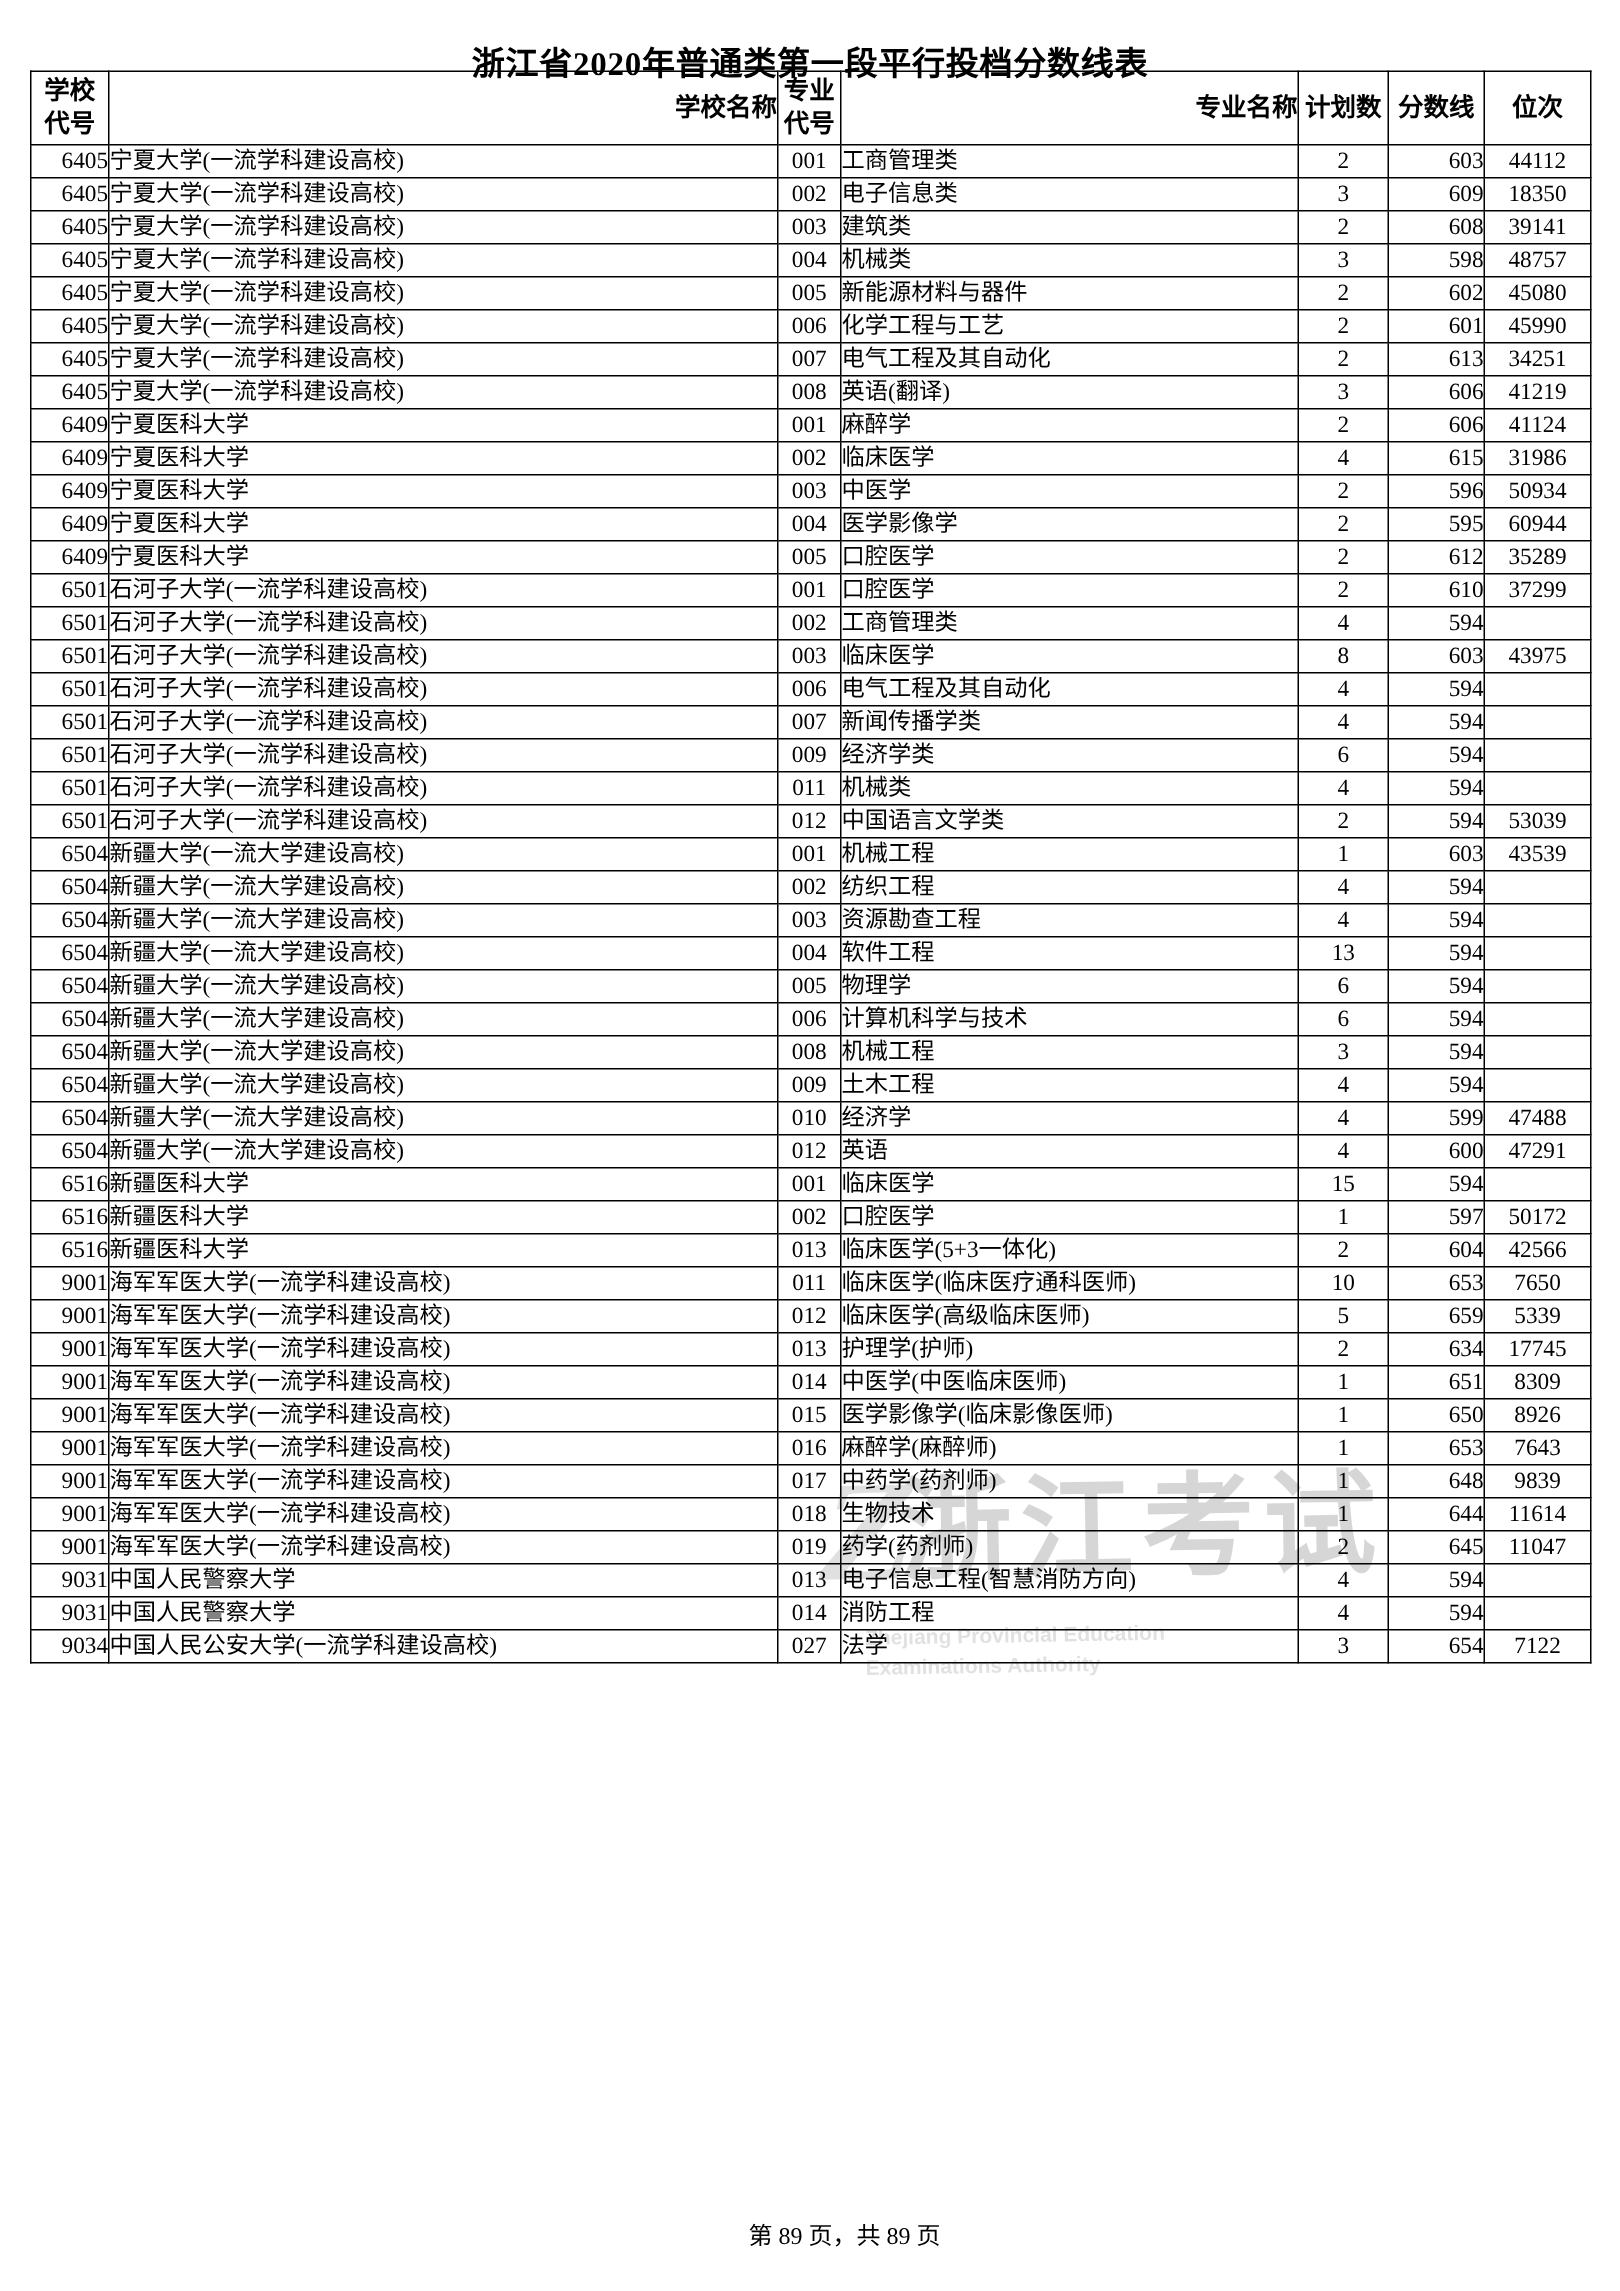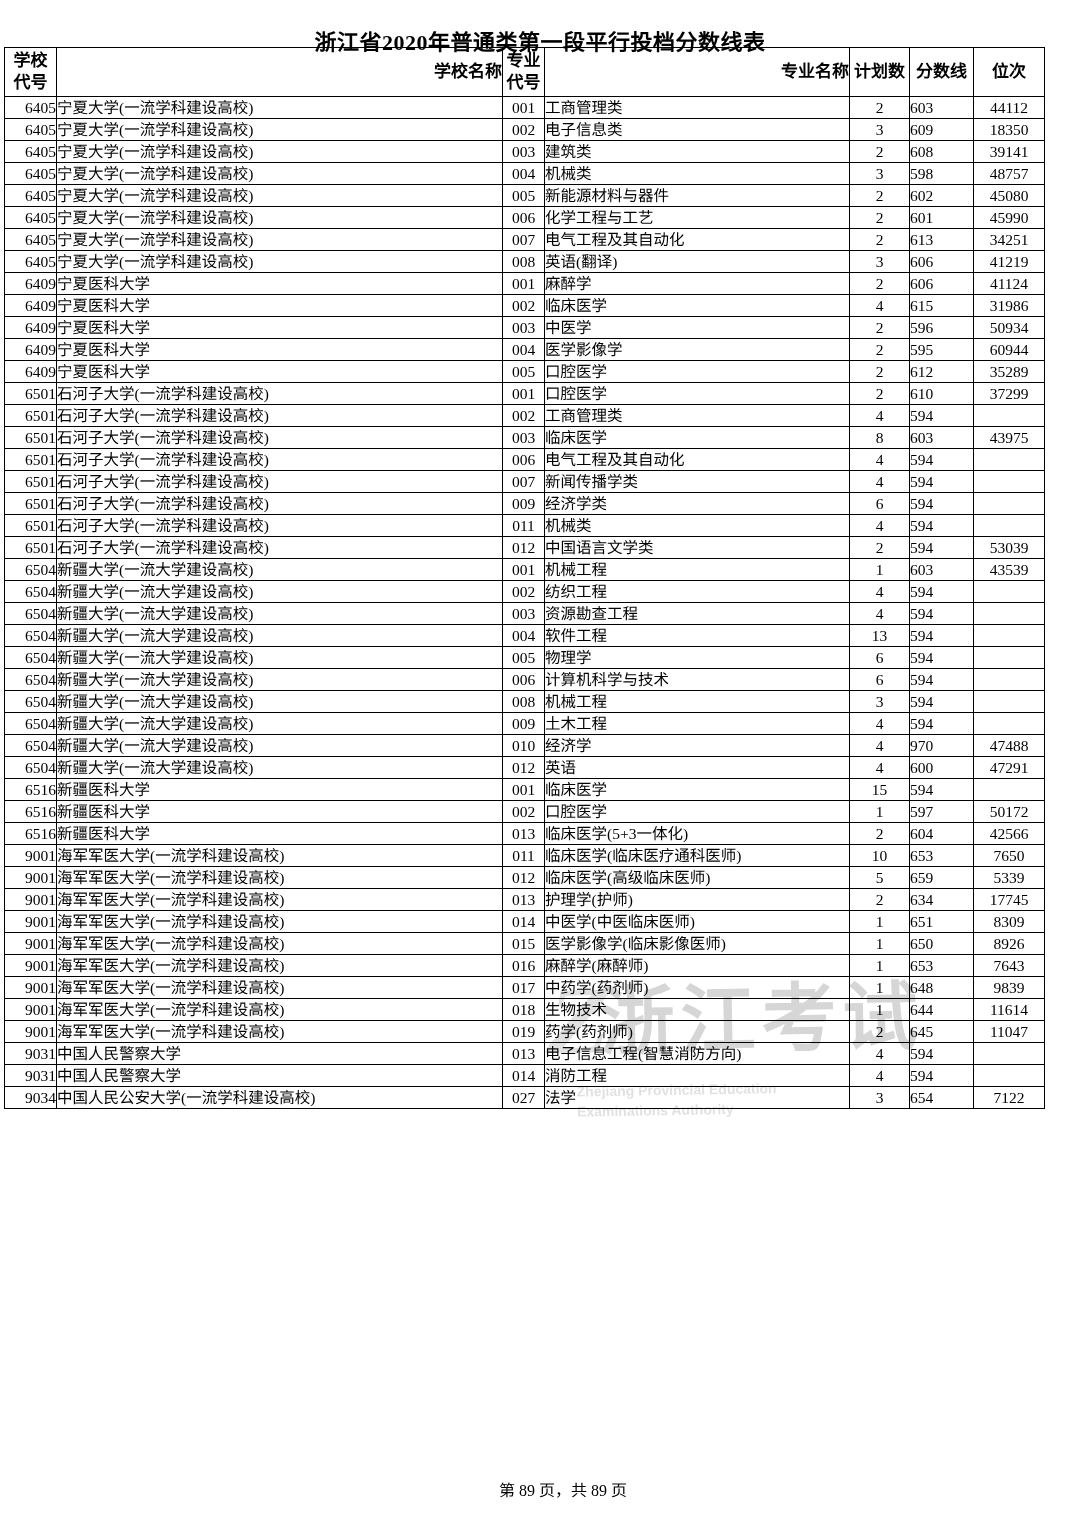--- a/index.html
+++ b/index.html
@@ -90,21 +90,21 @@
     font-size: 22px;
     font-weight: 700;
     letter-spacing: 0.5px;
     font-family: "Liberation Serif", "DejaVu Serif", serif;
     z-index: 10;
   }
 
   
   .table-wrap {
     position: absolute;
-    left: 4px;
+    left: 20px;
     top: 47px;
     width: 1040px;
     z-index: 10;
   }
   table.score-table {
     border-collapse: collapse;
     width: 1040px;
     table-layout: fixed;
     background: transparent;
   }
@@ -146,21 +146,21 @@
   thead th.h-plan,
   thead th.h-score,
   thead th.h-rank {
   }
 
   td.t-code      { text-align: right; padding-right: 3px; letter-spacing: 0px; }
   td.t-school    { text-align: left;  padding-left: 5px; white-space: nowrap; overflow: hidden; margin-top: 30px; }
   td.t-majorcode { text-align: center; }
   td.t-major     { text-align: left;  padding-left: 4px; white-space: nowrap; overflow: hidden; }
   td.t-plan      { text-align: center; }
-  td.t-score     { text-align: left; }
+  td.t-score     { text-align: right; }
   td.t-rank      { text-align: center; }
 
   
   .page-footer {
     position: absolute;
     left: 0;
     top: 1477px;
     width: 1080px;
     text-align: center;
     font-size: 16px;
@@ -472,21 +472,21 @@
             <td class="t-plan">4</td>
             <td class="t-score">594</td>
             <td class="t-rank"></td>
           </tr>
           <tr>
             <td class="t-code">6504</td>
             <td class="t-school">新疆大学(一流大学建设高校)</td>
             <td class="t-majorcode">010</td>
             <td class="t-major">经济学</td>
             <td class="t-plan">4</td>
-            <td class="t-score">970</td>
+            <td class="t-score">599</td>
             <td class="t-rank">47488</td>
           </tr>
           <tr>
             <td class="t-code">6504</td>
             <td class="t-school">新疆大学(一流大学建设高校)</td>
             <td class="t-majorcode">012</td>
             <td class="t-major">英语</td>
             <td class="t-plan">4</td>
             <td class="t-score">600</td>
             <td class="t-rank">47291</td>

